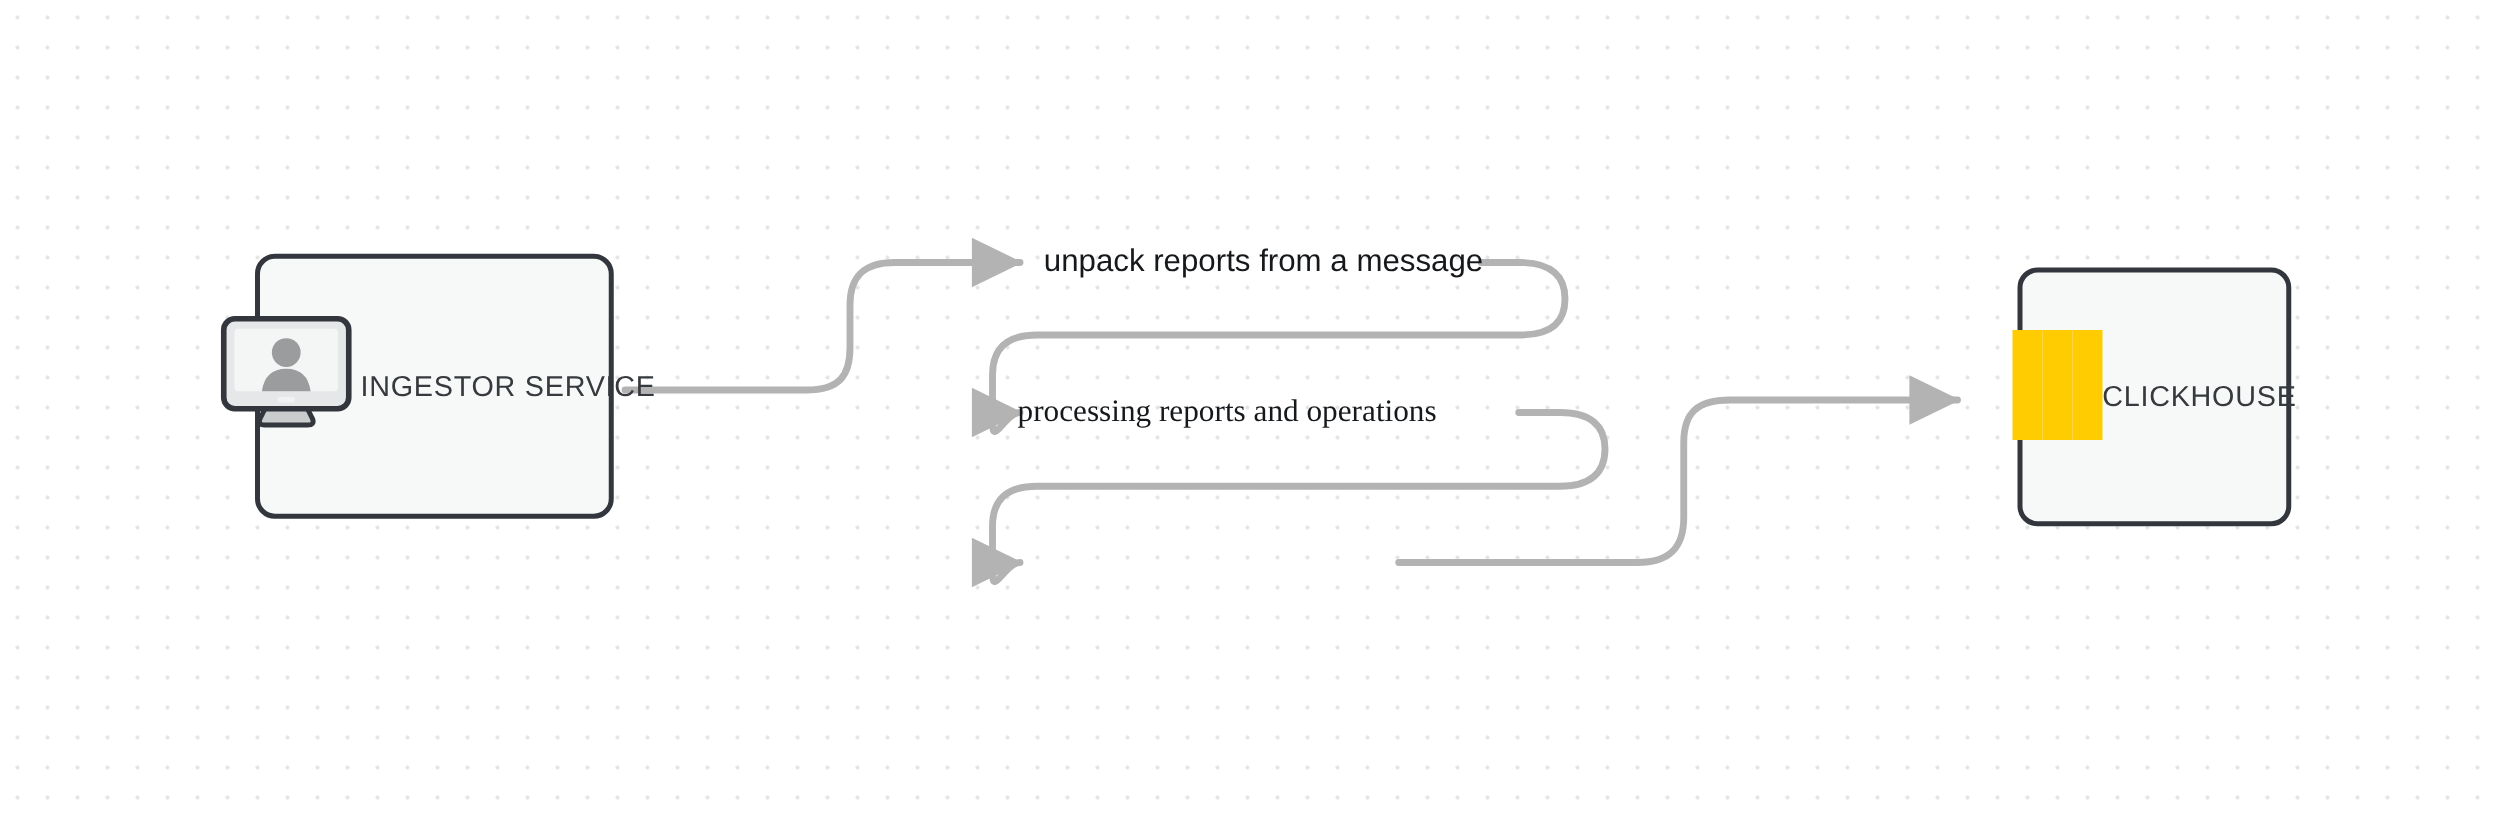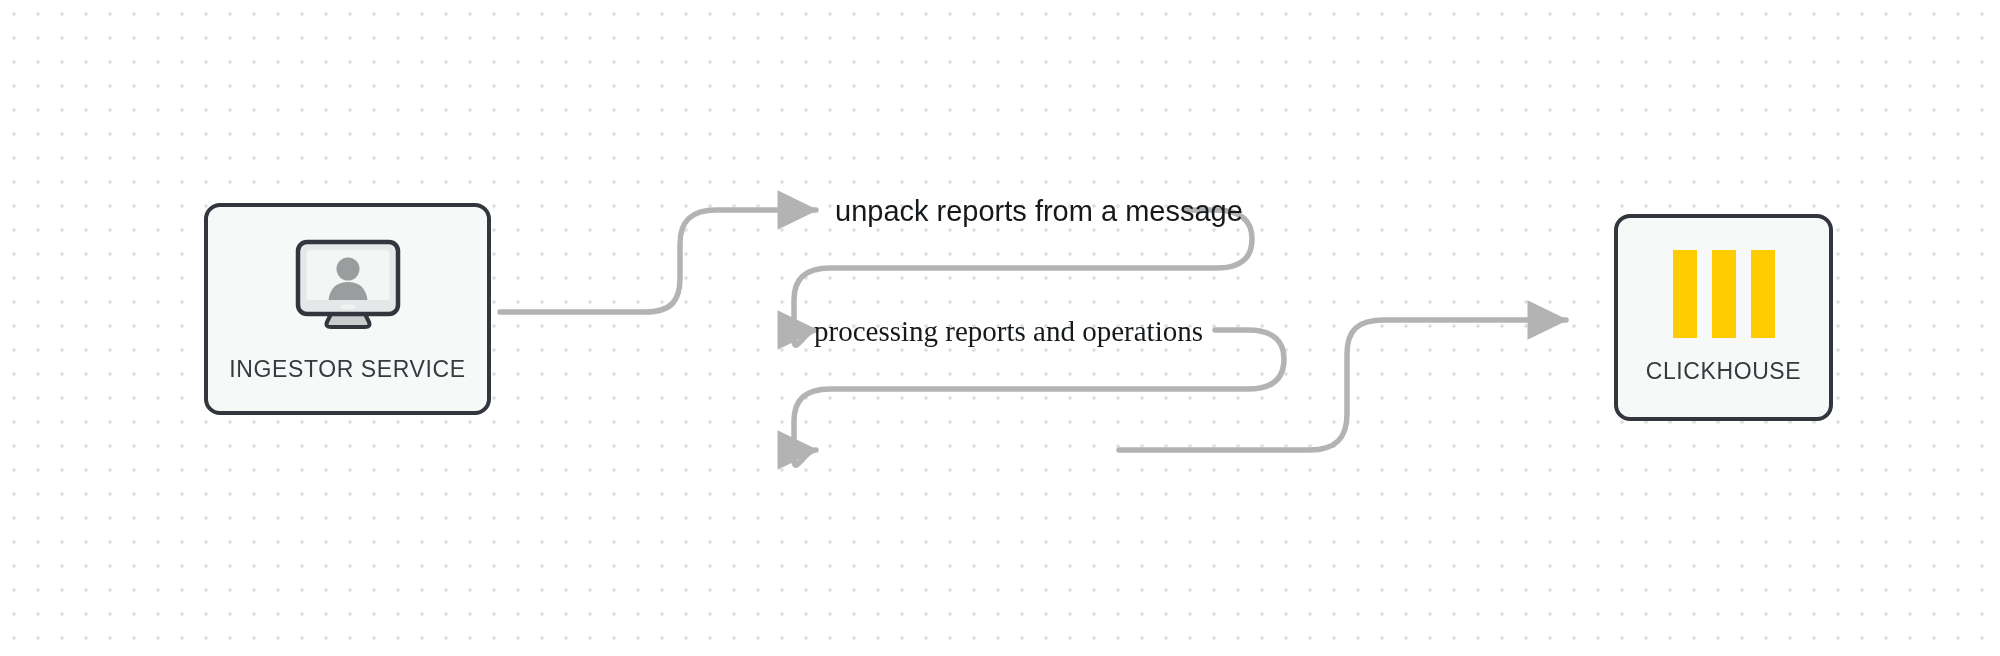--- a/index.html
+++ b/index.html
@@ -21,21 +21,20 @@
   }
 
   
   .node {
     position: absolute;
     box-sizing: border-box;
     background: #f7f9f9;
     border: 4px solid #33373d;
     border-radius: 16px;
     display: flex;
-    flex-direction: column;
     align-items: center;
     justify-content: center;
   }
   .node-label {
     font-size: 23px;
     letter-spacing: 0.6px;
     color: #36393d;
     text-align: center;
     white-space: nowrap;
   }
@@ -84,21 +83,21 @@
     left: 0;
     top: 0;
     width: 2000px;
     height: 656px;
     pointer-events: none;
   }
 
   
   .step-label {
     position: absolute;
-    font-size: 29px;
+    font-size: 25px;
     color: #16191c;
     white-space: nowrap;
     line-height: 1;
   }
   #step-label-0 { left: 835px; top: 197px; }
   #step-label-1 { left: 814px; top: 317px; font-family: Liberation Serif, serif; }
   #step-label-2 { left: 835px; top: 437px; }
 </style>
 </head>
 <body>

